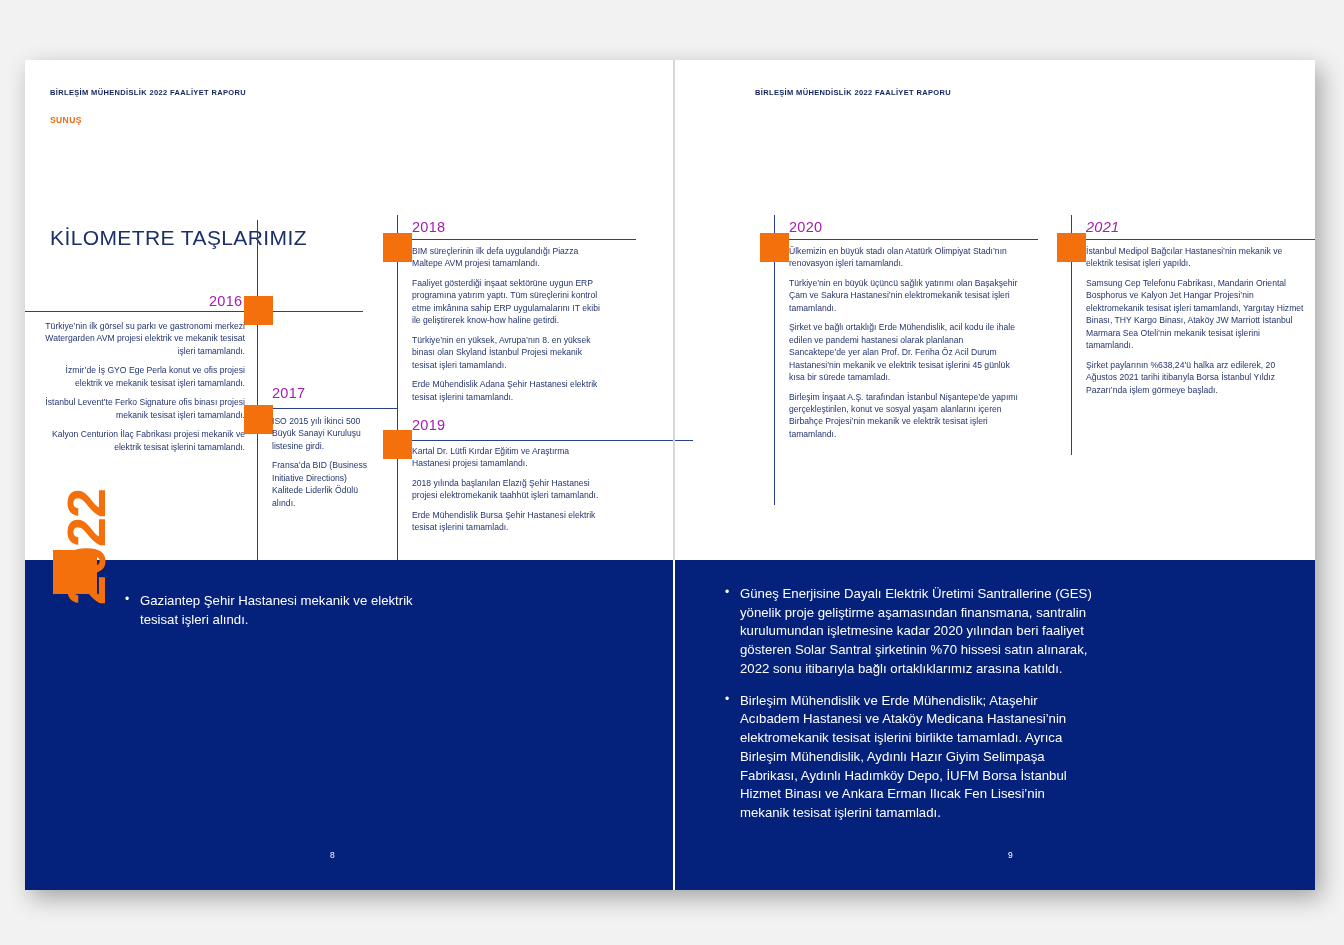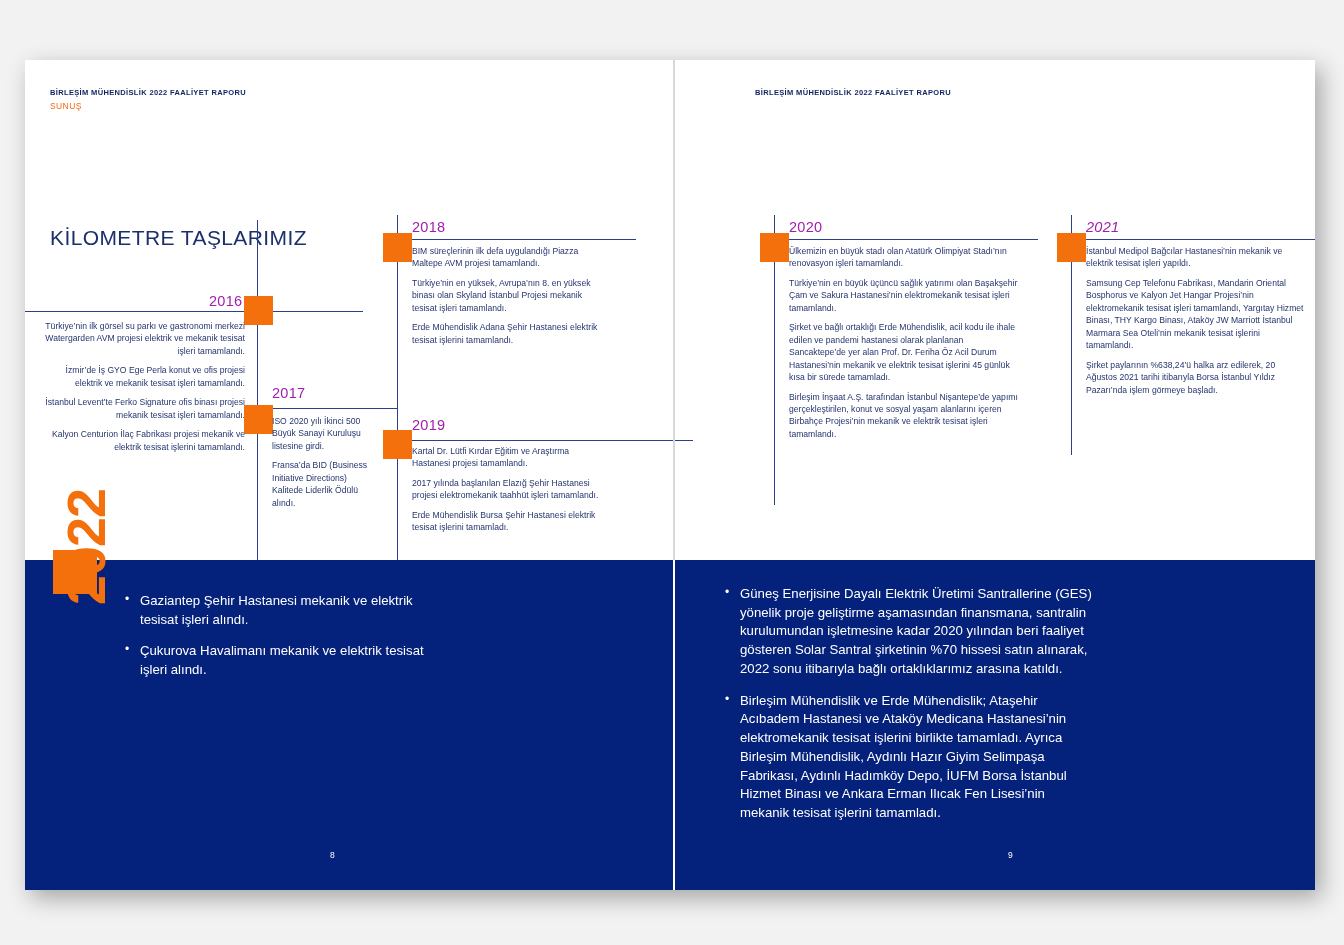--- a/index.html
+++ b/index.html
@@ -25,21 +25,21 @@
     position:absolute;left:648px;top:0;width:2px;height:830px;
     background:#d8d8d8;
   }
 
   
   .runhead{
     position:absolute;
     font-size:7.5px;letter-spacing:.35px;font-weight:bold;
     color:#10225f;white-space:nowrap;
   }
-  .runhead .sub{color:#f06a12;font-weight:normal;display:block;margin-top:4px;font-size:8.5px;letter-spacing:.4px;}
+  .runhead .sub{color:#f06a12;font-weight:bold;display:block;margin-top:18px;font-size:8.5px;letter-spacing:.4px;}
   .runhead.lft{left:25px;top:28px;}
   .runhead.rgt{left:80px;top:28px;}
 
   
   .sect-title{
     position:absolute;left:25px;top:166px;
     font-size:21px;color:#1b2f6b;letter-spacing:.4px;
     white-space:nowrap;
   }
 
@@ -115,41 +115,42 @@
         <p>İzmir’de İş GYO Ege Perla konut ve ofis projesi elektrik ve mekanik tesisat işleri tamamlandı.</p>
         <p>İstanbul Levent’te Ferko Signature ofis binası projesi mekanik tesisat işleri tamamlandı.</p>
         <p>Kalyon Centurion İlaç Fabrikası projesi mekanik ve elektrik tesisat işlerini tamamlandı.</p>
       </div>
 
       <div class="hline" style="left:246px;top:348px;width:126px;"></div>
       <div class="sq" style="left:219px;top:345px;"></div>
       <div class="yr" style="left:247px;top:325px;">2017</div>
 
       <div class="blk" style="left:247px;top:355px;width:100px;">
-        <p>ISO 2020 yılı İkinci 500 Büyük Sanayi Kuruluşu listesine girdi.</p>
+        <p>ISO 2015 yılı İkinci 500 Büyük Sanayi Kuruluşu listesine girdi.</p>
         <p>Fransa’da BID (Business Initiative Directions) Kalitede Liderlik Ödülü alındı.</p>
       </div>
 
       <div class="hline" style="left:386px;top:179px;width:225px;"></div>
       <div class="sq" style="left:358px;top:173px;"></div>
       <div class="yr" style="left:387px;top:159px;">2018</div>
 
       <div class="blk" style="left:387px;top:185px;width:197px;">
         <p>BIM süreçlerinin ilk defa uygulandığı Piazza Maltepe AVM projesi tamamlandı.</p>
+        <p>Faaliyet gösterdiği inşaat sektörüne uygun ERP programına yatırım yaptı. Tüm süreçlerini kontrol etme imkânına sahip ERP uygulamalarını IT ekibi ile geliştirerek know-how haline getirdi.</p>
         <p>Türkiye’nin en yüksek, Avrupa’nın 8. en yüksek binası olan Skyland İstanbul Projesi mekanik tesisat işleri tamamlandı.</p>
         <p>Erde Mühendislik Adana Şehir Hastanesi elektrik tesisat işlerini tamamlandı.</p>
       </div>
 
       <div class="hline" style="left:386px;top:380px;width:282px;"></div>
       <div class="sq" style="left:358px;top:370px;"></div>
       <div class="yr" style="left:387px;top:357px;">2019</div>
 
       <div class="blk" style="left:387px;top:385px;width:190px;">
         <p>Kartal Dr. Lütfi Kırdar Eğitim ve Araştırma Hastanesi projesi tamamlandı.</p>
-        <p>2017 yılında başlanılan Elazığ Şehir Hastanesi projesi elektromekanik taahhüt işleri tamamlandı.</p>
+        <p>2018 yılında başlanılan Elazığ Şehir Hastanesi projesi elektromekanik taahhüt işleri tamamlandı.</p>
         <p>Erde Mühendislik Bursa Şehir Hastanesi elektrik tesisat işlerini tamamladı.</p>
       </div>
     </div>
 
     <div class="page right">
 
       <div class="runhead rgt">
         <span>BİRLEŞİM MÜHENDİSLİK 2022 FAALİYET RAPORU</span>
       </div>
 
@@ -181,21 +182,20 @@
     <div class="gutter"></div>
 
     <div class="band"></div>
     <div class="band-gutter"></div>
 
     <div class="sq2022"></div>
     <div class="year2022">2022</div>
 
     <ul class="blist" style="left:100px;top:532px;width:300px;">
       <li>Gaziantep Şehir Hastanesi mekanik ve elektrik tesisat işleri alındı.</li>
-      <li>Çukurova Havalimanı mekanik ve elektrik tesisat işleri alındı.</li>
     </ul>
 
     <ul class="blist" style="left:700px;top:525px;width:372px;">
       <li>Güneş Enerjisine Dayalı Elektrik Üretimi Santrallerine (GES) yönelik proje geliştirme aşamasından finansmana, santralin kurulumundan işletmesine kadar 2020 yılından beri faaliyet gösteren Solar Santral şirketinin %70 hissesi satın alınarak, 2022 sonu itibarıyla bağlı ortaklıklarımız arasına katıldı.</li>
       <li>Birleşim Mühendislik ve Erde Mühendislik; Ataşehir Acıbadem Hastanesi ve Ataköy Medicana Hastanesi’nin elektromekanik tesisat işlerini birlikte tamamladı. Ayrıca Birleşim Mühendislik, Aydınlı Hazır Giyim Selimpaşa Fabrikası, Aydınlı Hadımköy Depo, İUFM Borsa İstanbul Hizmet Binası ve Ankara Erman Ilıcak Fen Lisesi’nin mekanik tesisat işlerini tamamladı.</li>
     </ul>
 
     <div class="pgnum" style="left:305px;top:790px;">8</div>
     <div class="pgnum" style="left:983px;top:790px;">9</div>
   </div>

